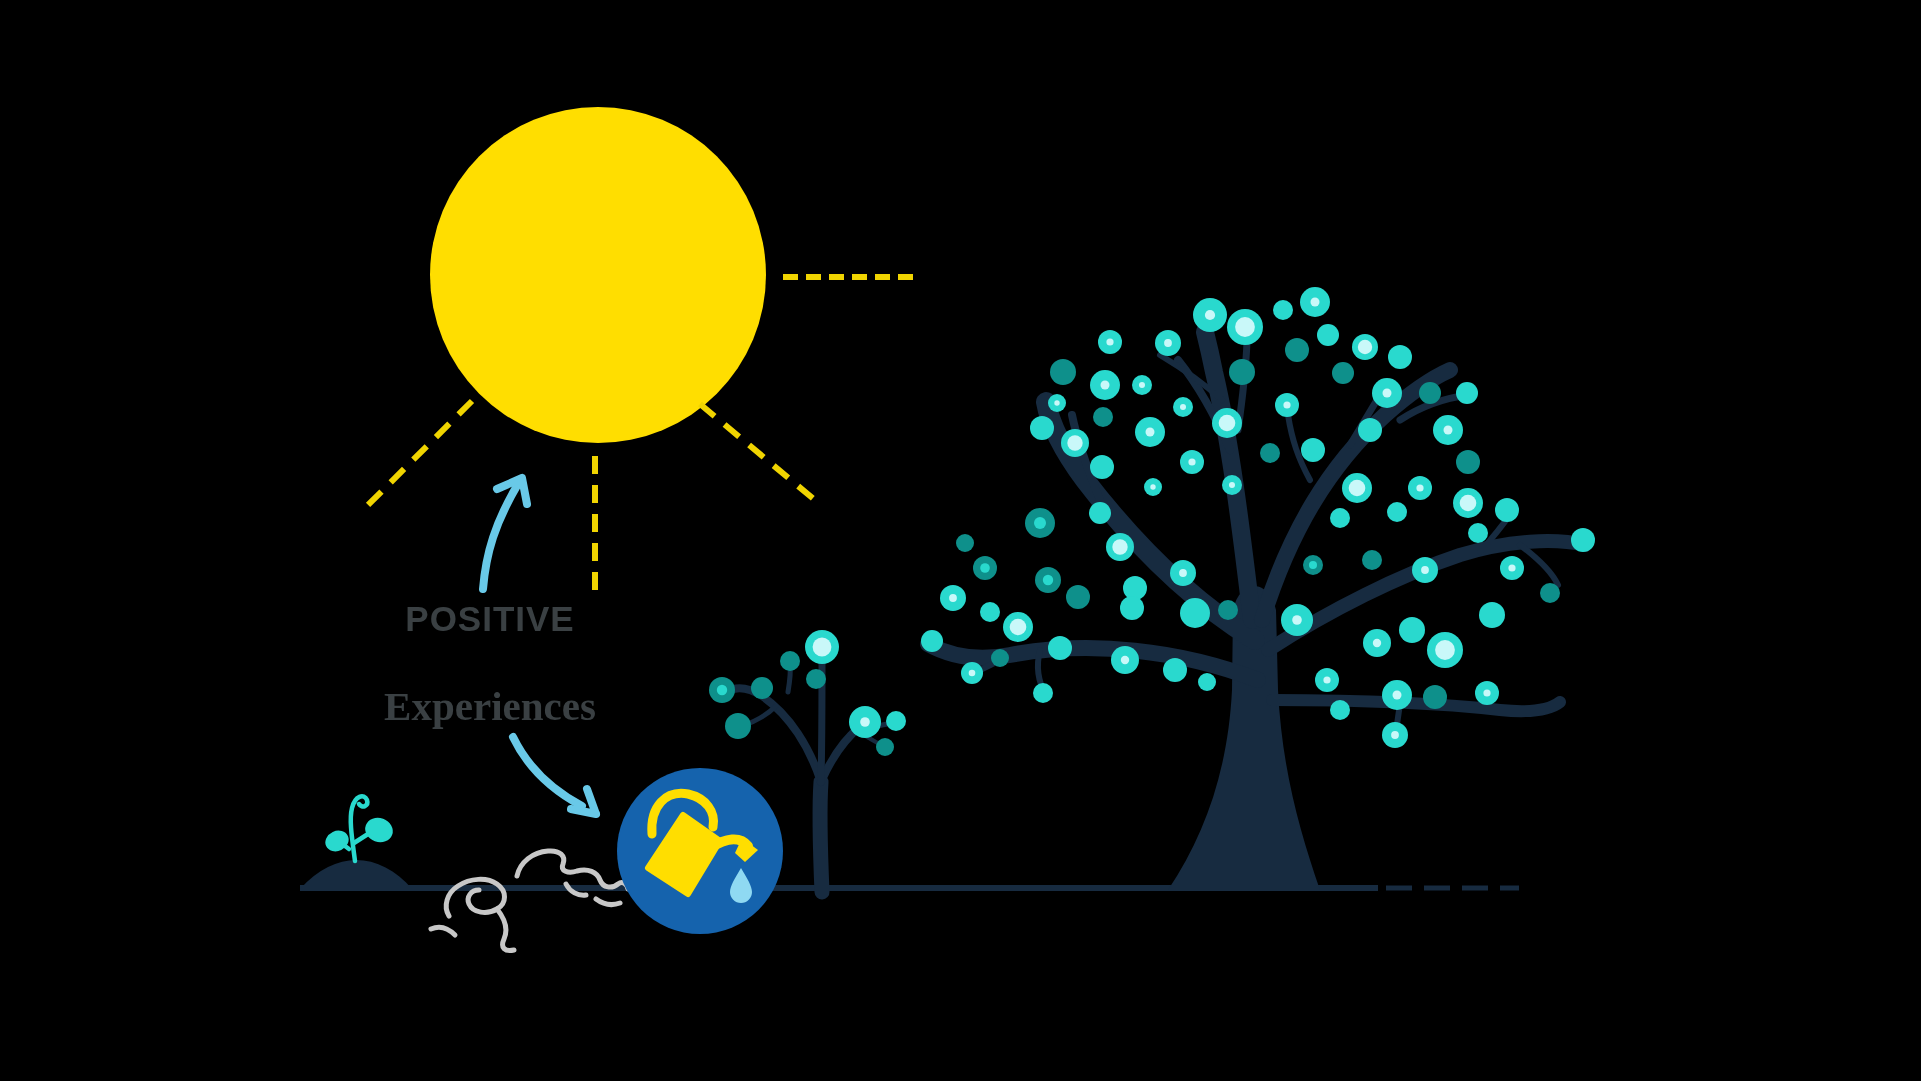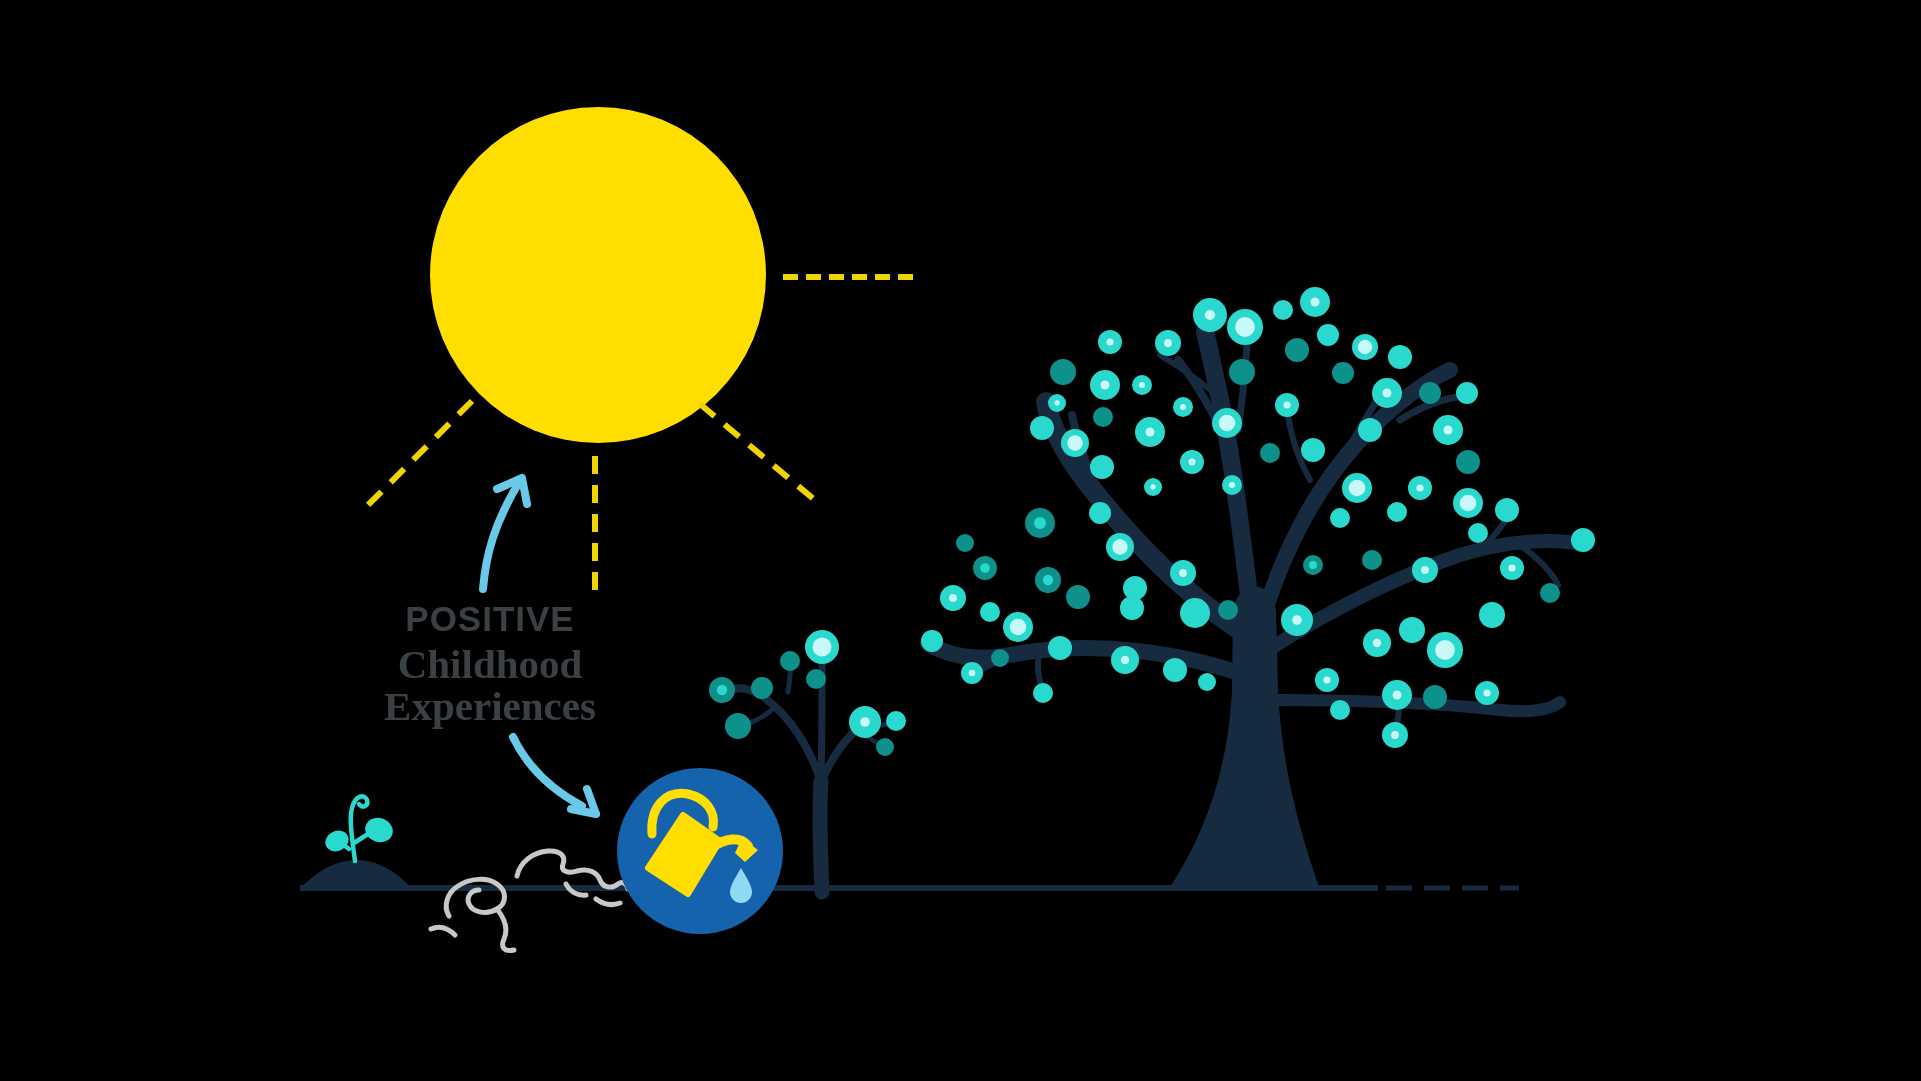--- a/index.html
+++ b/index.html
@@ -241,16 +241,15 @@
 
     <g style="stroke:var(--arrow-blue)" fill="none" stroke-width="8" stroke-linecap="round">
       <path d="M 483 589 C 486 553 495 523 518 484"></path>
       <path d="M 522 478 L 497 489 M 522 478 L 527 504"></path>
       <path d="M 513 737 C 527 766 550 789 582 806"></path>
       <path d="M 596 814 L 571 809 M 596 814 L 587 789"></path>
     </g>
   </svg>
 
   <div class="label-line label-positive">POSITIVE</div>
-  <div class="label-line label-serif label-childhood">Childhood</div>
   <div class="label-line label-serif label-experiences">Experiences</div>
 
 </div>
 
 </body></html>

